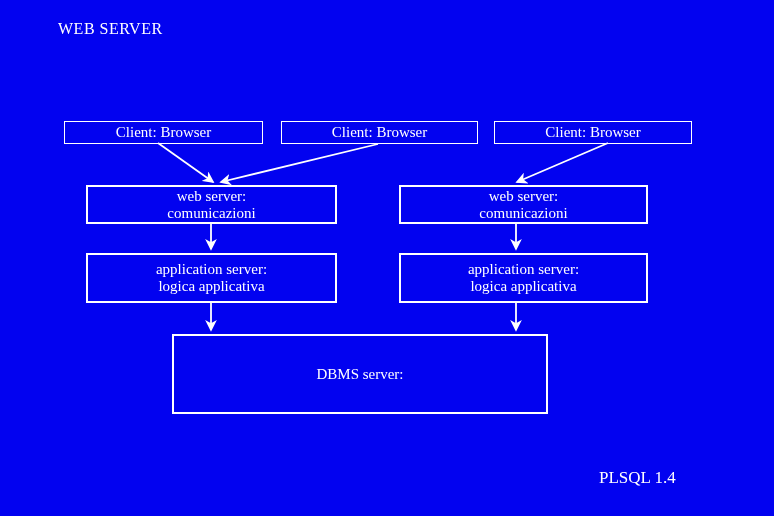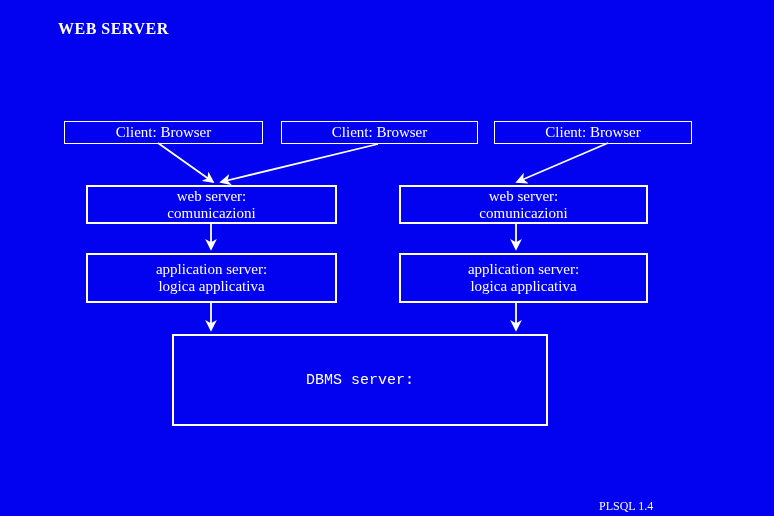--- a/index.html
+++ b/index.html
@@ -14,21 +14,21 @@
     background: #0202f0;
     overflow: hidden;
     font-family: "Liberation Serif", "DejaVu Serif", serif;
     color: #ffffff;
   }
   .slide-title {
     position: absolute;
     left: 58px;
     top: 20px;
     font-size: 16px;
-    font-weight: bold;
+    font-weight: normal;
     letter-spacing: 0.5px;
     white-space: nowrap;
   }
   .box {
     position: absolute;
     box-sizing: border-box;
     border: 2px solid #ffffff;
     display: flex;
     flex-direction: column;
     align-items: center;
@@ -39,33 +39,33 @@
     white-space: nowrap;
   }
   .box.thin { border-width: 1px; }
   .client-1 { left: 64px;  top: 121px; width: 199px; height: 23px; }
   .client-2 { left: 281px; top: 121px; width: 197px; height: 23px; }
   .client-3 { left: 494px; top: 121px; width: 198px; height: 23px; }
   .web-1    { left: 86px;  top: 185px; width: 251px; height: 39px; }
   .web-2    { left: 399px; top: 185px; width: 249px; height: 39px; }
   .app-1    { left: 86px;  top: 253px; width: 251px; height: 50px; }
   .app-2    { left: 399px; top: 253px; width: 249px; height: 50px; }
-  .dbms     { left: 172px; top: 334px; width: 376px; height: 92px; font-family: Liberation Mono, monospace; }
+  .dbms     { left: 172px; top: 334px; width: 376px; height: 80px; }
   .arrows {
     position: absolute;
     left: 0; top: 0;
     width: 774px;
     height: 516px;
     pointer-events: none;
   }
   .slide-footer {
     position: absolute;
     left: 599px;
-    top: 499px;
-    font-size: 12px;
+    top: 468px;
+    font-size: 17px;
     white-space: nowrap;
   }
 </style>
 </head>
 <body>
 
 <div class="slide">
 
   <div class="slide-title">WEB SERVER</div>
 

